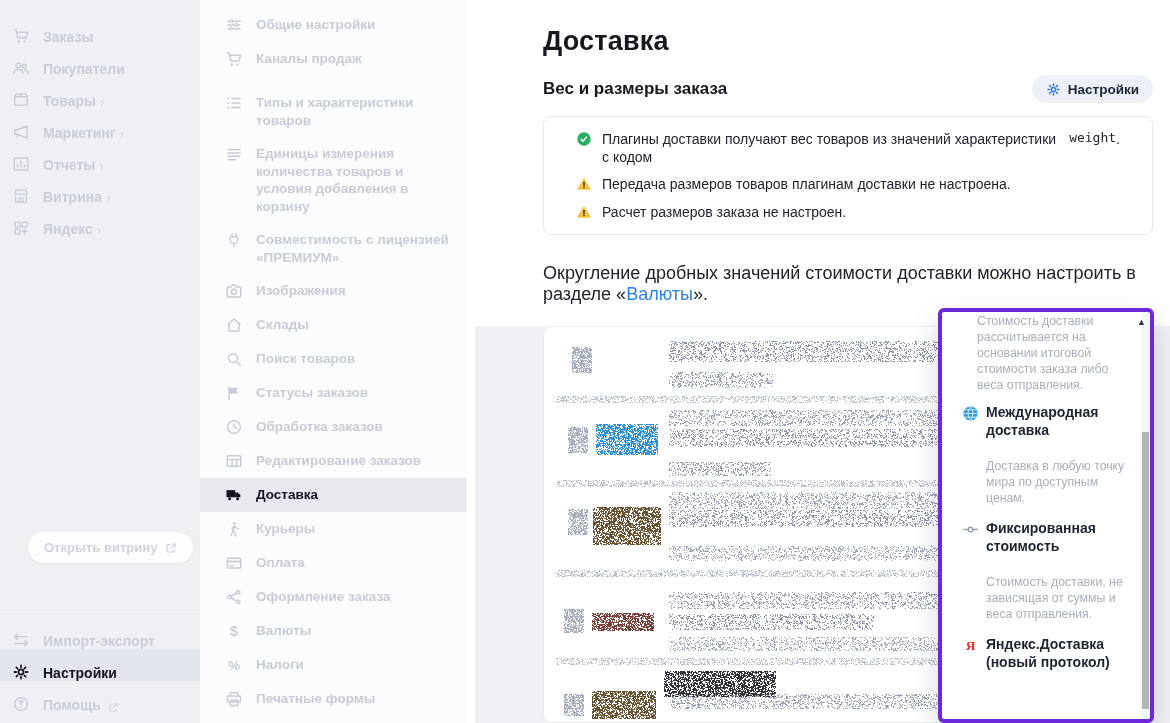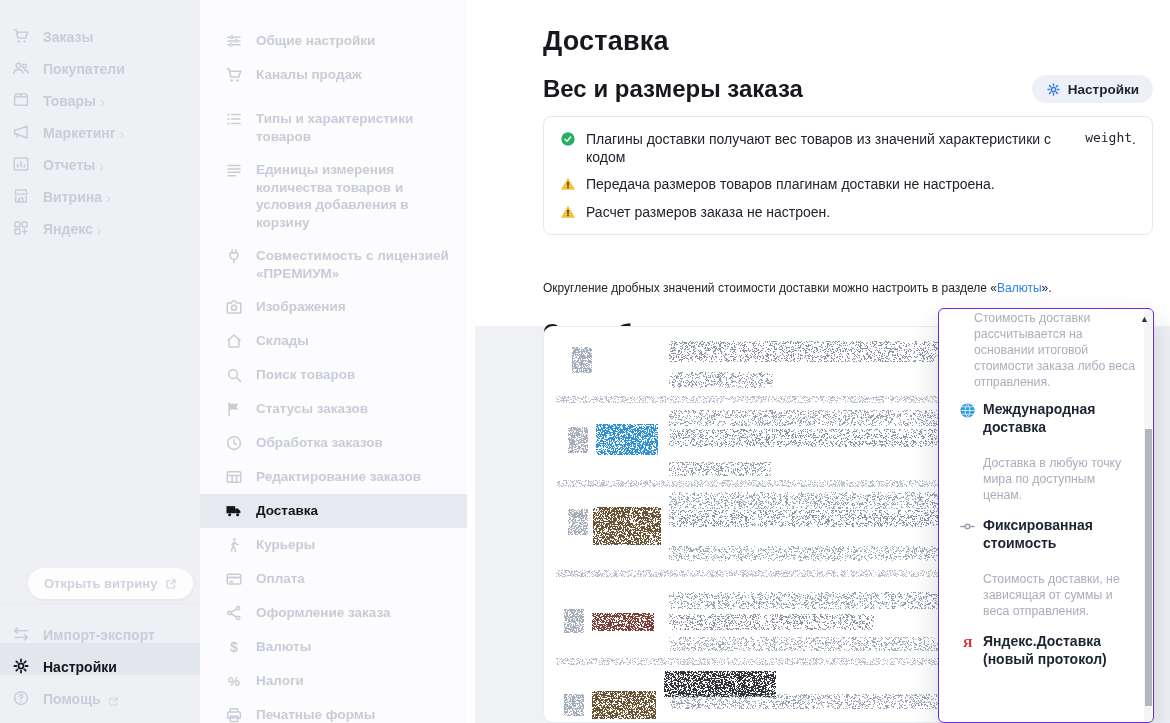--- a/index.html
+++ b/index.html
@@ -9,66 +9,66 @@
 
   
   .sidebar-left{position:absolute;left:0;top:0;width:200px;height:100%;background:#eef0f4;z-index:2}
   .sl-nav{padding-top:13px}
   .sl-item{display:flex;align-items:flex-end;height:32px;padding-left:12px;
     color:#c8cdd8;font-size:14px;font-weight:700;cursor:pointer;box-sizing:border-box}
   .sl-item .ic{width:18px;height:18px;margin-right:13px;flex:none}
   .sl-item .chev{font-size:14px;margin-left:4px;color:#d5d9e2;font-weight:400;line-height:1}
   .sl-item .ext{width:11px;height:11px;margin-left:7px;color:#d5d9e2}
   .sl-item.active{background:#e3e6ed;color:#16161e}
-  .storefront-btn{position:absolute;left:28px;top:568px;height:31px;display:inline-flex;align-items:center;gap:8px;
+  .storefront-btn{position:absolute;left:28px;top:532px;height:31px;display:inline-flex;align-items:center;gap:8px;
     background:#fdfdfe;border:none;border-radius:16px;padding:0 16px;font-size:13px;font-weight:700;color:#ced3dd;
     font-family:inherit;box-shadow:0 1px 3px rgba(30,40,70,.06);cursor:pointer}
   .storefront-btn .ext{width:12px;height:12px}
-  .sl-bottom{position:absolute;left:0;bottom:16px;width:100%;border-top:1px solid #e7eaef;padding-top:7px}
+  .sl-bottom{position:absolute;left:0;bottom:10px;width:100%;border-top:1px solid #e7eaef;padding-top:7px}
 
   
   .sidebar-settings{position:absolute;left:200px;top:0;width:267px;height:100%;background:#fcfcfe;z-index:2;
-    padding-top:24px;box-sizing:border-box}
+    padding-top:8px;box-sizing:border-box}
   .ss-item{display:flex;gap:13px;padding:8px 18px 8px 25px;font-size:13.5px;line-height:17.5px;font-weight:600;
     color:#c7ccd8;cursor:pointer}
   .ss-item .ic{width:18px;height:18px;flex:none}
   .ss-item.gap{margin-top:10px}
   .ss-item.active{background:#e7e9ee;color:#15151d}
   .gutter{position:absolute;left:467px;top:0;width:8px;height:100%;background:#fff;z-index:2}
 
   
   .main{position:absolute;left:475px;top:0;width:695px;height:100%;background:#eff1f5}
   .main-top{position:absolute;top:0;left:0;width:100%;height:326px;background:#fff;box-sizing:border-box;
     padding:24px 17px 0 68px}
   .page-title{margin:2px 0 0;font-size:27px;font-weight:800;color:#17171f;letter-spacing:.2px}
   .sec-row{display:flex;align-items:center;justify-content:space-between;margin-top:18px}
-  .h2{margin:0;font-size:24px;font-weight:800;color:#17171f}
+  .h2{margin:0;font-size:17px;font-weight:800;color:#17171f}
   .pill-btn{display:inline-flex;align-items:center;gap:7px;background:#edf0f6;border:none;border-radius:16px;
     height:28px;padding:0 14px;font-size:13.5px;font-weight:700;color:#1b2533;cursor:pointer;font-family:inherit}
   .pill-btn .ic{width:15px;height:15px;color:#2f7fe0}
-  .infobox{margin-top:13px;border:1px solid #e5e8ee;border-radius:8px;padding:13px 16px;display:flex;
+  .infobox{margin-top:13px;border:1px solid #e5e8ee;border-radius:8px;padding:13px 32px;display:flex;
     flex-direction:column;gap:9px;background:#fff}
   .msg{display:flex;align-items:flex-start;font-size:14px;color:#20242e;line-height:1.3}
   .msg .mi{width:16px;height:16px;flex:none;margin:1px 10px 0 0}
   .msg .mc{font-family:"DejaVu Sans Mono",monospace;font-size:13px;margin-left:5px}
-  .note{margin-top:46px;font-size:12px;color:#20242e}
+  .note{margin-top:28px;font-size:18px;color:#20242e}
   .note a{color:#2f80e8;text-decoration:none;cursor:pointer}
   .methods-row{display:flex;align-items:center;margin-top:24px}
   .arrow-svg{margin-left:auto;margin-right:10px}
   .add-btn{display:inline-flex;align-items:center;gap:8px;background:#e9ecf1;border:none;border-radius:15px;
     height:27px;padding:0 12px;font-size:13.5px;font-weight:700;color:#1b2330;cursor:pointer;font-family:inherit}
   .add-btn .plus{width:16px;height:16px}
   .add-btn .caret{font-size:10px;color:#39404d;margin-left:2px}
 
   .censored-card{position:absolute;left:68px;top:326px;width:610px;height:397px;background:#fff;
     border:1px solid #eaecf0;border-radius:10px;box-sizing:border-box;overflow:hidden;z-index:1}
 
   
   .dropdown{position:absolute;left:463px;top:308px;width:216px;height:415px;background:#fff;
-    border:1px solid #6d28d9;border-radius:6px;box-shadow:0 12px 28px rgba(25,35,60,.18);z-index:10;
+    border:4px solid #6d28d9;border-radius:6px;box-shadow:0 12px 28px rgba(25,35,60,.18);z-index:10;
     box-sizing:border-box;overflow:hidden}
   .dd-inner{padding:8px 14px 0 10px}
   .dd-clip{margin-top:-7px;padding:0 0 4px 25px;font-size:12.3px;line-height:16px;color:#a9aebb}
   .dd-item{display:flex;padding:7px 10px 7px 10px;cursor:pointer}
   .dd-item.hover{background:#ebedf1}
   .dd-ic{width:17px;height:17px;flex:none;margin:1px 7px 0 0;color:#9aa1ad}
   .dd-title{font-size:14px;font-weight:700;color:#1d2432;line-height:1.25}
   .dd-desc{margin-top:19px;font-size:12.3px;line-height:16px;color:#a9aebb}
   .dd-caret-up{position:absolute;top:6px;right:4px;font-size:9px;color:#2c323e;line-height:1;cursor:pointer}
   .dd-track{position:absolute;right:1px;top:1px;bottom:1px;width:8px;background:#f4f5f7}

